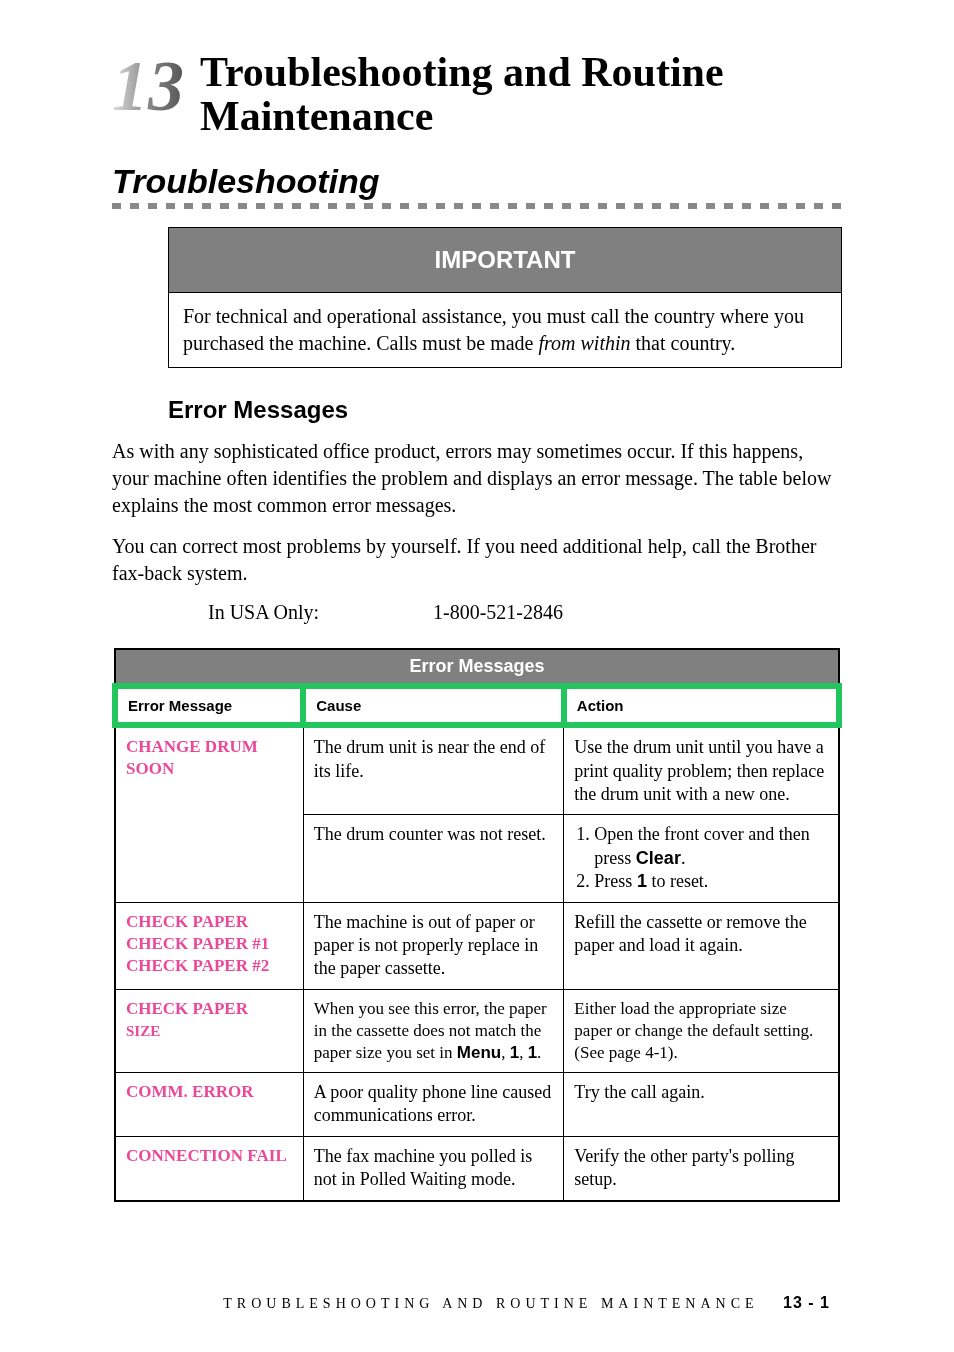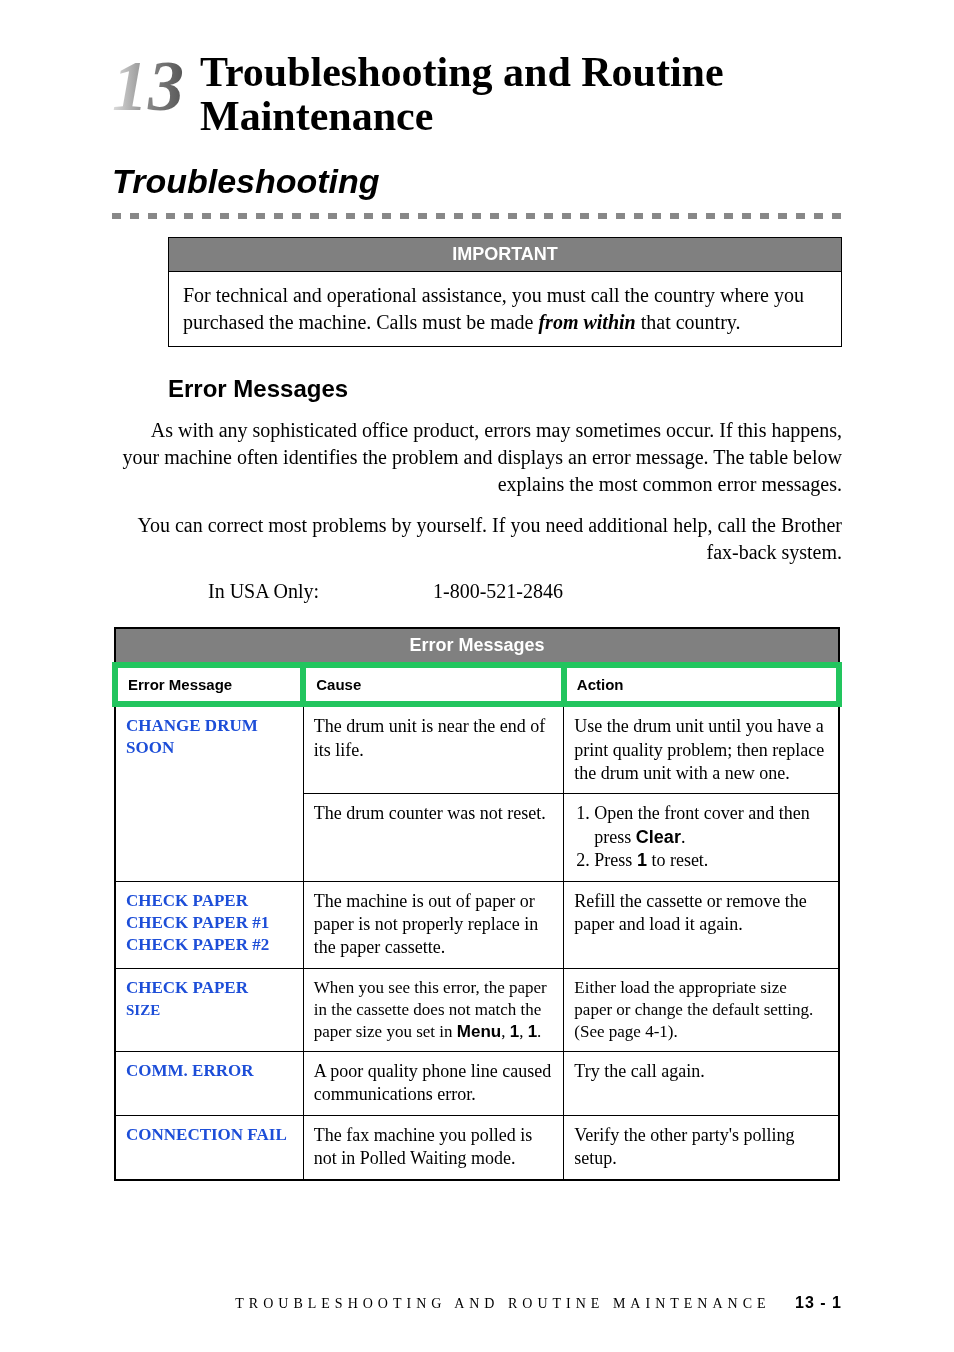--- a/index.html
+++ b/index.html
@@ -37,68 +37,67 @@
     .chapter-title {
       font-size: 42px;
       font-weight: bold;
       line-height: 1.05;
     }
     .section-title {
       font-size: 34px;
       font-weight: bold;
       font-style: italic;
       font-family: Arial, Helvetica, sans-serif;
-      margin-bottom: 12px;
+      margin-bottom: 2px;
     }
     .dotted-rule {
       border: none;
       height: 6px;
       margin: 0 0 18px 0;
       background-image: repeating-linear-gradient(to right, #888 0, #888 9px, transparent 9px, transparent 18px);
       background-size: 18px 6px;
       background-repeat: repeat-x;
       background-position: left center;
     }
     .important-header {
       background: #808080;
       color: #fff;
       text-align: center;
       font-family: Arial, Helvetica, sans-serif;
       font-weight: bold;
-      font-size: 18px;
-      padding: 6px 0;
+      font-size: 24px;
+      padding: 18px 0;
       margin-left: 56px;
       border: 1px solid #000;
       border-bottom: none;
     }
     .important-box {
       margin-left: 56px;
       border: 1px solid #000;
       padding: 10px 14px;
       font-size: 20px;
       line-height: 1.35;
       margin-bottom: 28px;
     }
     .important-box .bold-italic {
-      font-weight: bold;
+      font-weight: normal;
       font-style: italic;
     }
     .subsection-title {
       font-family: Arial, Helvetica, sans-serif;
       font-weight: bold;
       font-size: 24px;
       margin-left: 56px;
       margin-bottom: 14px;
     }
     .body-para {
       font-size: 20px;
       line-height: 1.35;
       margin-left: 0;
       margin-bottom: 14px;
-      text-align: right;
     }
     .phone-line {
       font-size: 20px;
       margin-left: 56px;
       margin-bottom: 24px;
     }
     .phone-line .label {
       font-weight: normal;
       display: inline-block;
       width: 220px;
@@ -133,21 +132,21 @@
     table.error-table td {
       border: 1px solid #000;
       padding: 8px 10px;
       vertical-align: top;
       font-size: 18px;
       line-height: 1.3;
     }
     table.error-table td.msg {
       font-family: "Times New Roman", Times, serif;
       font-weight: bold;
-      color: #1d4ed8;
+      color: #ec4899;
       font-size: 17px;
       width: 26%;
     }
     table.error-table td.msg .small {
       font-size: 15px;
     }
     table.error-table td.cause {
       width: 36%;
     }
     table.error-table td.action {
@@ -158,21 +157,21 @@
       padding-left: 20px;
     }
     .bold-sans {
       font-family: Arial, Helvetica, sans-serif;
       font-weight: bold;
     }
     .footer {
       position: absolute;
       bottom: 40px;
       left: 112px;
-      right: 112px;
+      right: 124px;
       font-size: 14px;
       letter-spacing: 5px;
       font-family: "Times New Roman", Times, serif;
       text-align: right;
     }
     .footer .pagenum {
       font-family: Arial, Helvetica, sans-serif;
       font-weight: bold;
       letter-spacing: 1px;
       margin-left: 16px;

